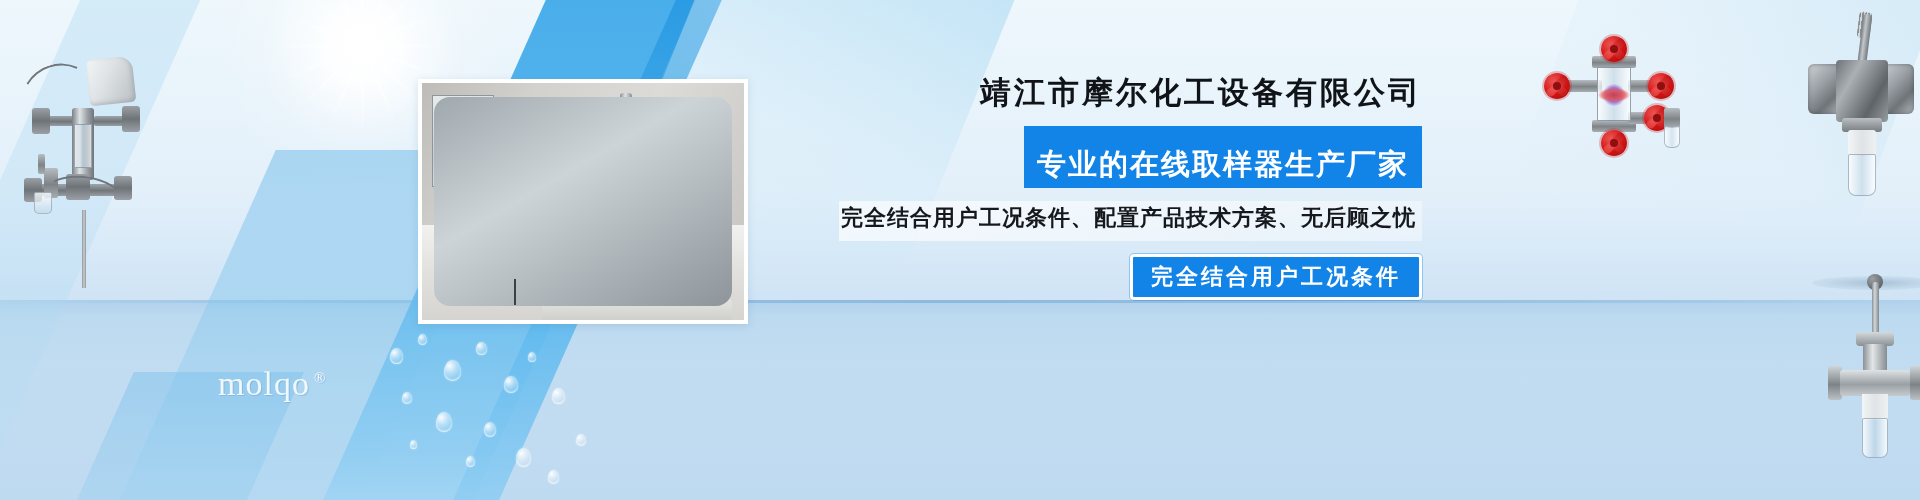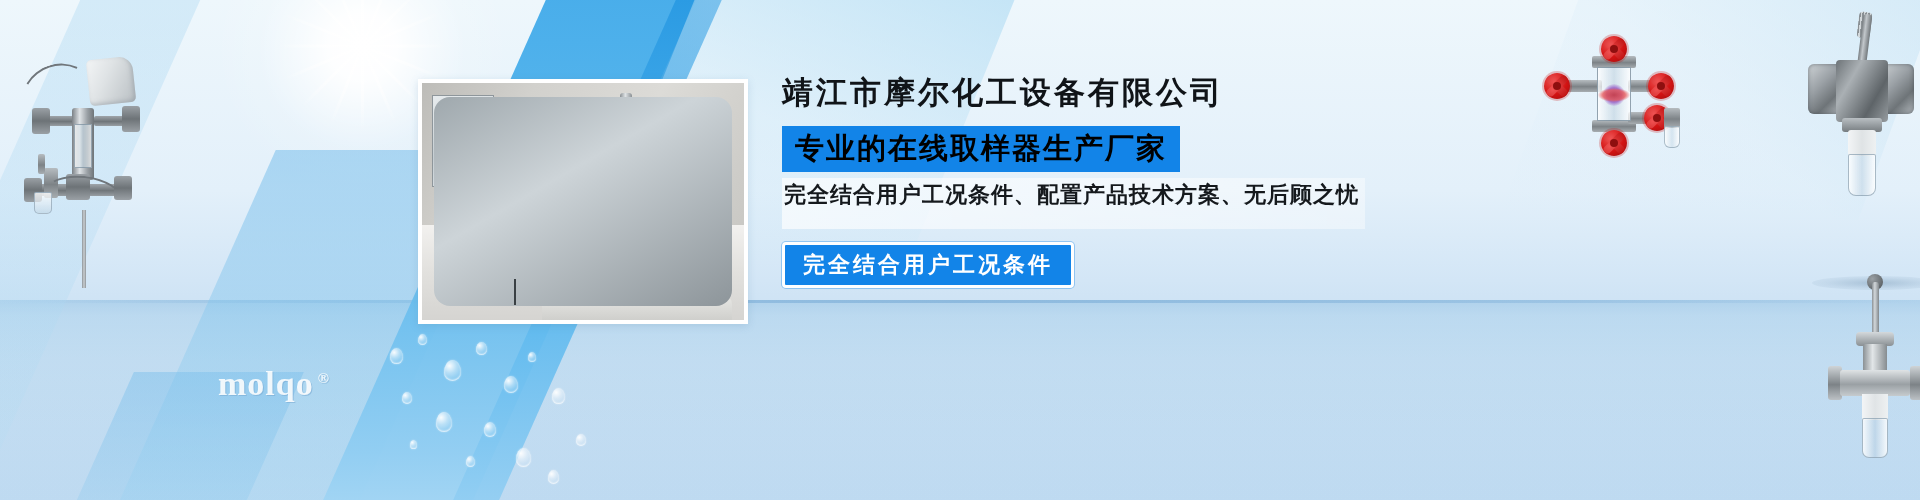--- a/index.html
+++ b/index.html
@@ -165,55 +165,55 @@
     position:absolute; left:120px; bottom:0; width:190px; height:44px;
     background:linear-gradient(180deg,#f6f6f4 0%,#e1e1de 60%,#cfcfcc 100%);
     border-radius:50% 50% 0 0 / 28px 28px 0 0;
   }
   .ph-cable{
     position:absolute; left:92px; top:196px; width:2px; height:26px;
     background:#3a4044;
   }
 
   
-  .copy{ position:absolute; left:782px; top:74px; width:640px; }
+  .copy{ position:absolute; left:782px; top:74px; width:640px;text-align:right; }
 
   .company-name{
     font-family:"Liberation Serif","DejaVu Serif",serif;
     font-size:31px;
     font-weight:700;
     letter-spacing:3px;
     color:#101418;
     line-height:1.25;
     white-space:nowrap;
   }
 
   .headline{
     display:inline-block;
     margin-top:13px;
     background:#1284e8;
-    color:#000000;
+    color:#ffffff;
     font-size:29px;
     font-weight:700;
     letter-spacing:2px;
-    padding:5px 13px 6px;
+    padding:21px 13px 6px;
     line-height:1.22;
     white-space:nowrap;
   }
 
   .subline{
-    margin-top:6px;
+    margin-top:13px;
     display:inline-block;
     font-size:22px;
     font-weight:700;
     color:#15191d;
     letter-spacing:1px;
     line-height:1.3;
     background:linear-gradient(90deg,rgba(255,255,255,.66),rgba(255,255,255,.40));
-    padding:3px 6px 19px 2px;
+    padding:3px 6px 8px 2px;
     white-space:nowrap;
   }
 
   .cta{
     display:inline-block;
     margin-top:13px;
     background:#1284e8;
     border:3px solid #ffffff;
     border-radius:4px;
     color:#fff;
@@ -236,21 +236,21 @@
     color:#5d6b78;
     font-weight:700;
     text-transform:uppercase;
   }
 
   
   .watermark{
     position:absolute; left:218px; top:365px;
     font-family:"Liberation Serif","DejaVu Serif",serif;
     font-size:34px;
-    font-weight:700;
+    font-weight:400;
     letter-spacing:1px;
     color:rgba(255,255,255,.88);
     text-shadow:1px 1px 0 rgba(120,170,210,.55);
   }
   .watermark sup{ font-size:15px; vertical-align:super; margin-left:4px;}
 
   
   .equip{ position:absolute; }
 
   

